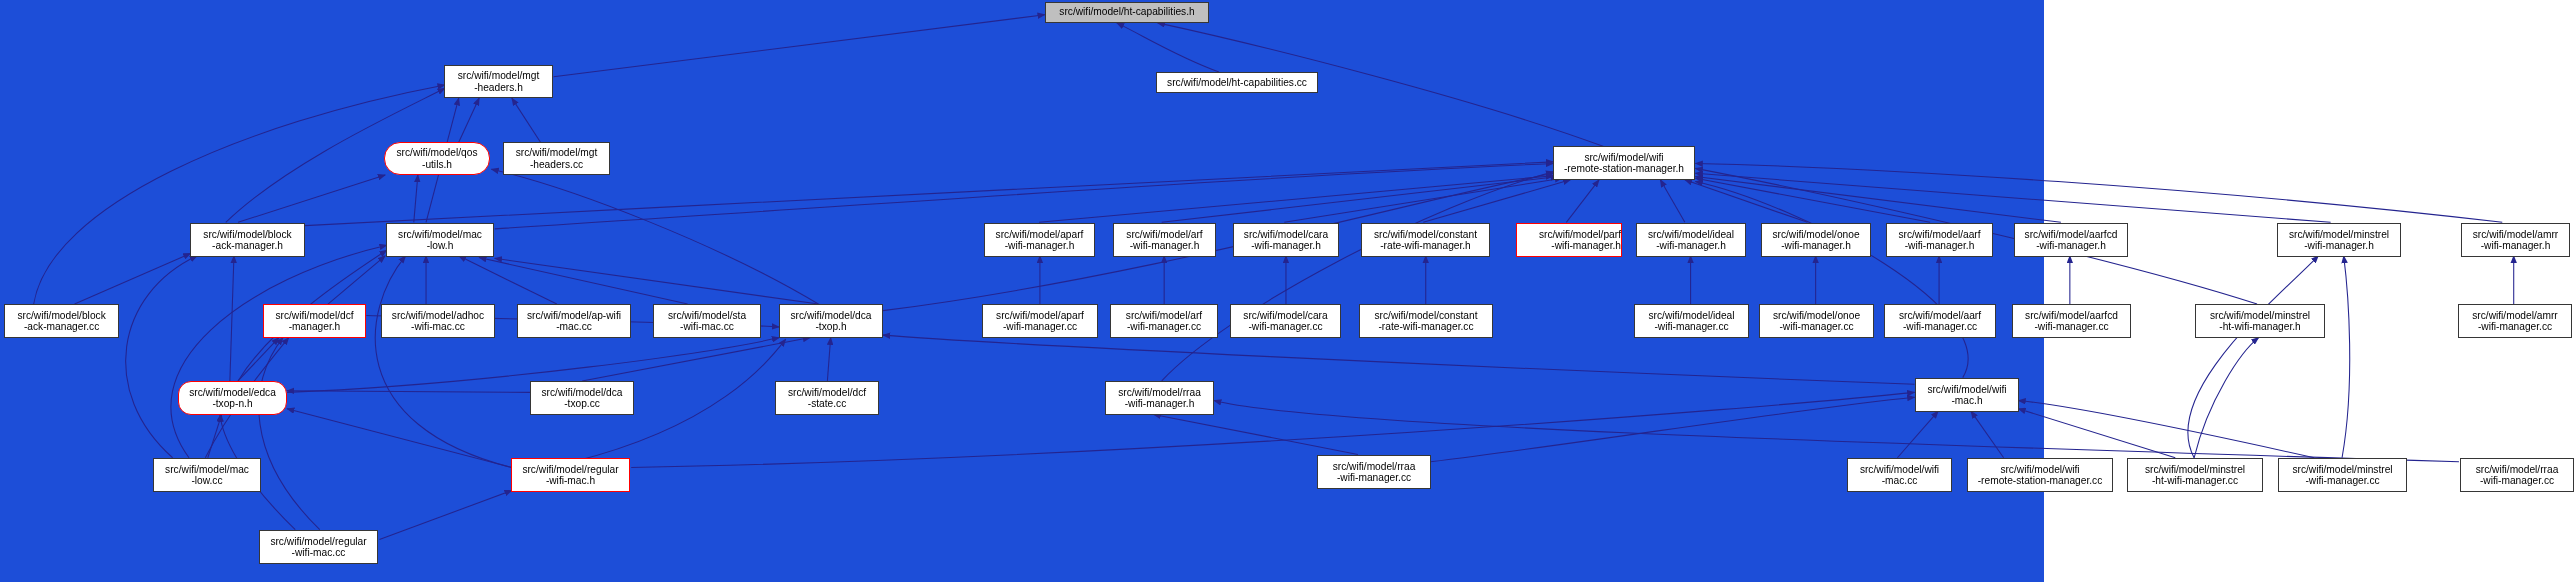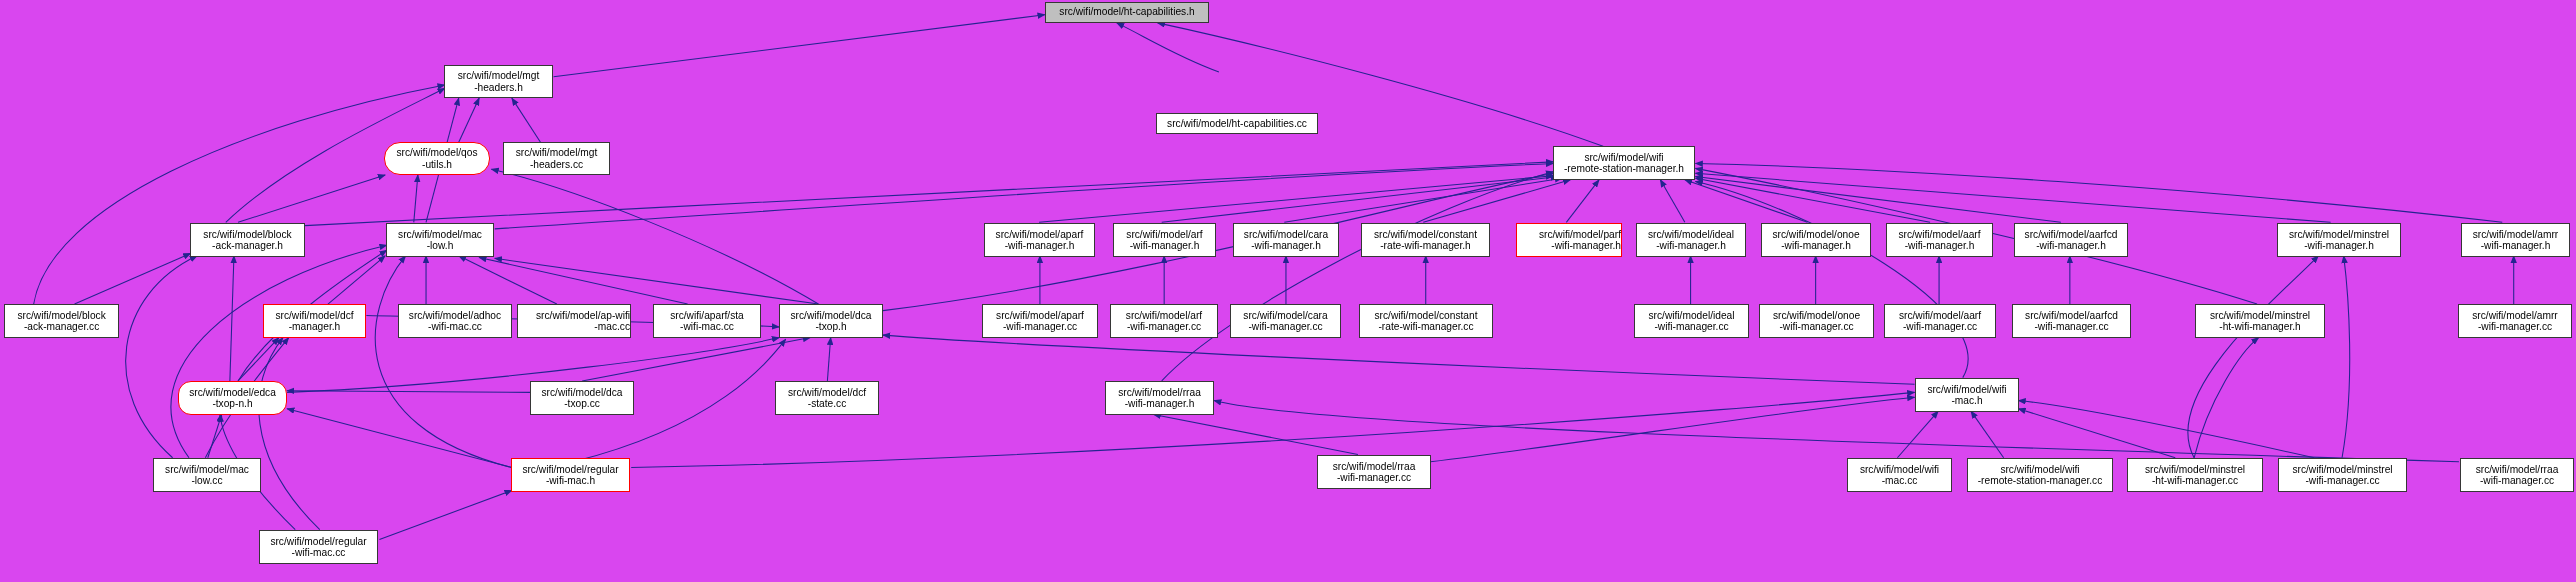--- a/index.html
+++ b/index.html
@@ -1,18 +1,18 @@
 <!DOCTYPE html>
 <html style="font-size:13px"><head>
 <meta charset="utf-8">
 <style>
   html,body{margin:0;padding:0;background:#ffffff;}
   body{width:2576px;height:582px;overflow:hidden;
        font-family:"Liberation Sans","DejaVu Sans",sans-serif;}
-  #graph{position:relative;width:2576px;height:582px;background:#d946ef;}
+  #graph{position:relative;width:2044px;height:582px;background:#1d4ed8;}
   #edges{position:absolute;left:0;top:0;width:2576px;height:582px;}
   .node{position:absolute;box-sizing:border-box;border:0.8px solid #363636;
         background:#ffffff;display:flex;flex-direction:column;
         align-items:center;justify-content:center;line-height:1.12;
         font-size:10.2px;color:#000;text-align:center;white-space:nowrap;}
   .node.red{border:1.3px solid #ff0000;}
   .node.root{background:#bfbfbf;border:1.1px solid #363636;}
   .node span{display:block;}
 </style>
 </head>
@@ -98,21 +98,21 @@
         <path d="M2830,560 C2650,520 2520,495 2468,490" marker-end="url(#ah)" stroke="#24248f"></path>
         <path d="M771,572 C1400,560 2150,500 2341,480" marker-end="url(#ah)" stroke="#24248f"></path>
         <path d="M1749,565 C1950,540 2200,500 2341,486" marker-end="url(#ah)" stroke="#24248f"></path>
         <path d="M463,660 L625,600" marker-end="url(#ah)" stroke="#24248f"></path>
       </g>
   </svg>
   <div id="nodes">
       <div class="node root" style="left: 1045px; top: 1.6px; width: 164px; height: 21px;">
         <span>src/wifi/model/ht-capabilities.h</span>
       </div>
-      <div class="node" style="left: 1156px; top: 72px; width: 162px; height: 21px; margin-top: 41px;">
+      <div class="node" style="left: 1156px; top: 72px; width: 162px; height: 21px;">
         <span>src/wifi/model/ht-capabilities.cc</span>
       </div>
       <div class="node" style="left: 444px; top: 65px; width: 109px; height: 33px;">
         <span>src/wifi/model/mgt</span>
         <span>-headers.h</span>
       </div>
       <div class="node red" style="left: 384px; top: 142px; width: 106px; height: 33px; border-radius: 16px;">
         <span>src/wifi/model/qos</span>
         <span>-utils.h</span>
       </div>
@@ -177,30 +177,30 @@
         <span>-wifi-manager.h</span>
       </div>
       <div class="node" style="left: 4.1px; top: 304px; width: 115px; height: 34px;">
         <span>src/wifi/model/block</span>
         <span>-ack-manager.cc</span>
       </div>
       <div class="node red" style="left: 263px; top: 304px; width: 103px; height: 34px;">
         <span>src/wifi/model/dcf</span>
         <span>-manager.h</span>
       </div>
-      <div class="node" style="left: 398px; top: 304px; width: 114px; height: 34px;">
+      <div class="node" style="left: 381px; top: 304px; width: 114px; height: 34px;">
         <span>src/wifi/model/adhoc</span>
         <span>-wifi-mac.cc</span>
       </div>
-      <div class="node" style="left: 517px; top: 304px; width: 114px; height: 34px; align-items: flex-end;">
+      <div class="node" style="left: 517px; top: 304px; width: 114px; height: 34px;">
         <span>src/wifi/model/ap-wifi</span>
         <span>-mac.cc</span>
       </div>
       <div class="node" style="left: 653px; top: 304px; width: 108px; height: 34px;">
-        <span>src/wifi/aparf/sta</span>
+        <span>src/wifi/model/sta</span>
         <span>-wifi-mac.cc</span>
       </div>
       <div class="node" style="left: 779px; top: 304px; width: 104px; height: 34px;">
         <span>src/wifi/model/dca</span>
         <span>-txop.h</span>
       </div>
       <div class="node" style="left: 982px; top: 304px; width: 116px; height: 34px;">
         <span>src/wifi/model/aparf</span>
         <span>-wifi-manager.cc</span>
       </div>

